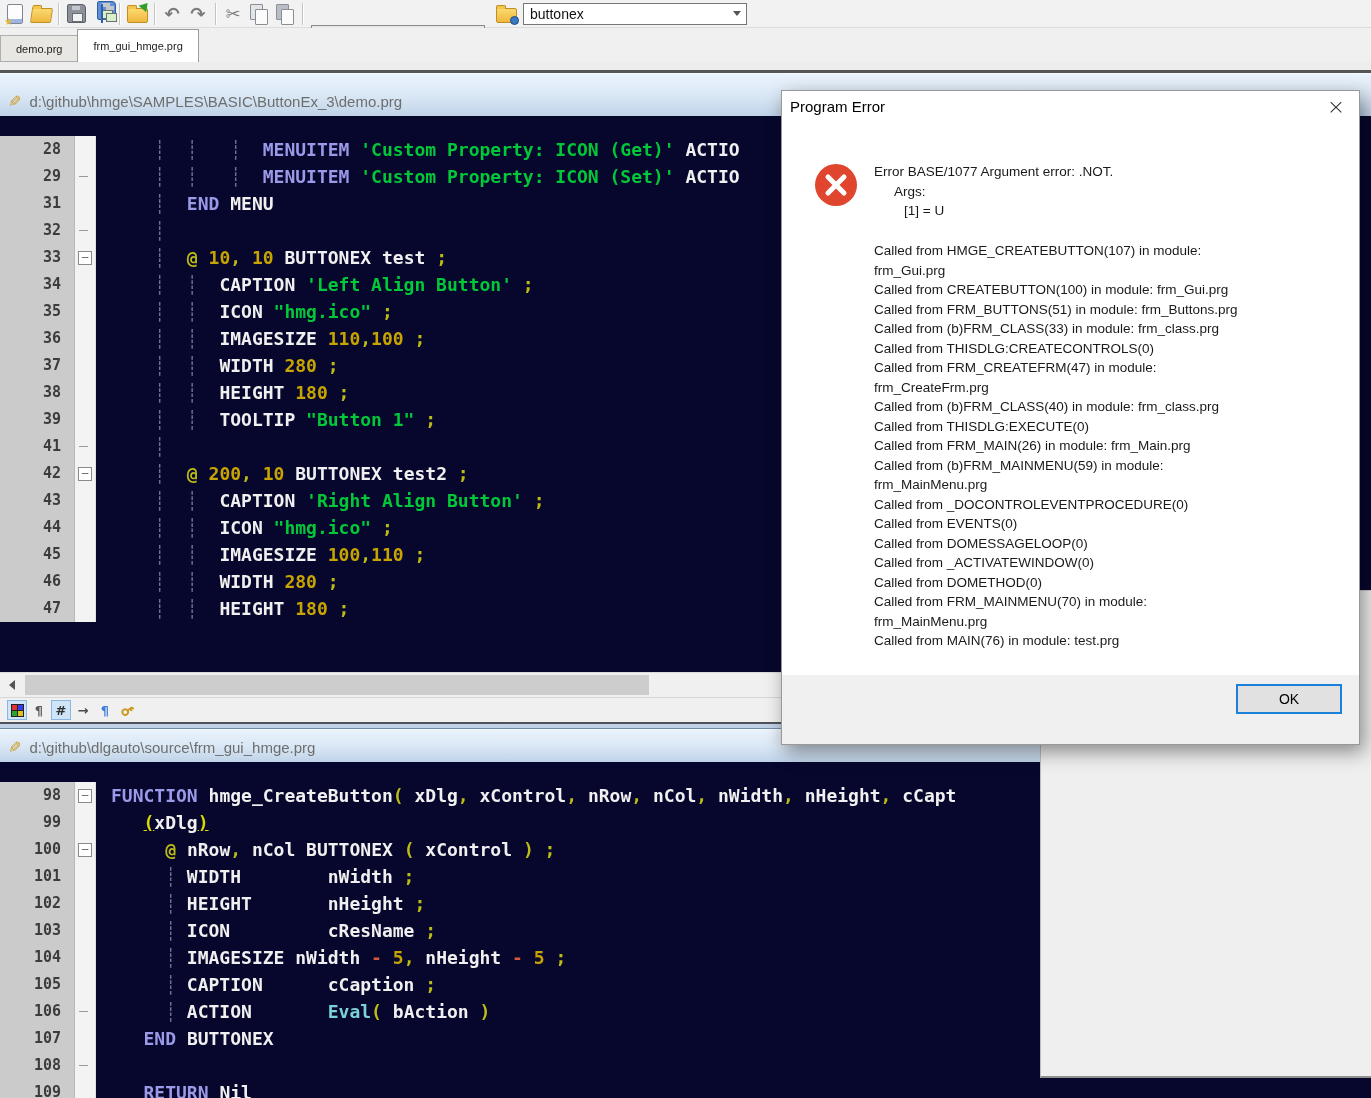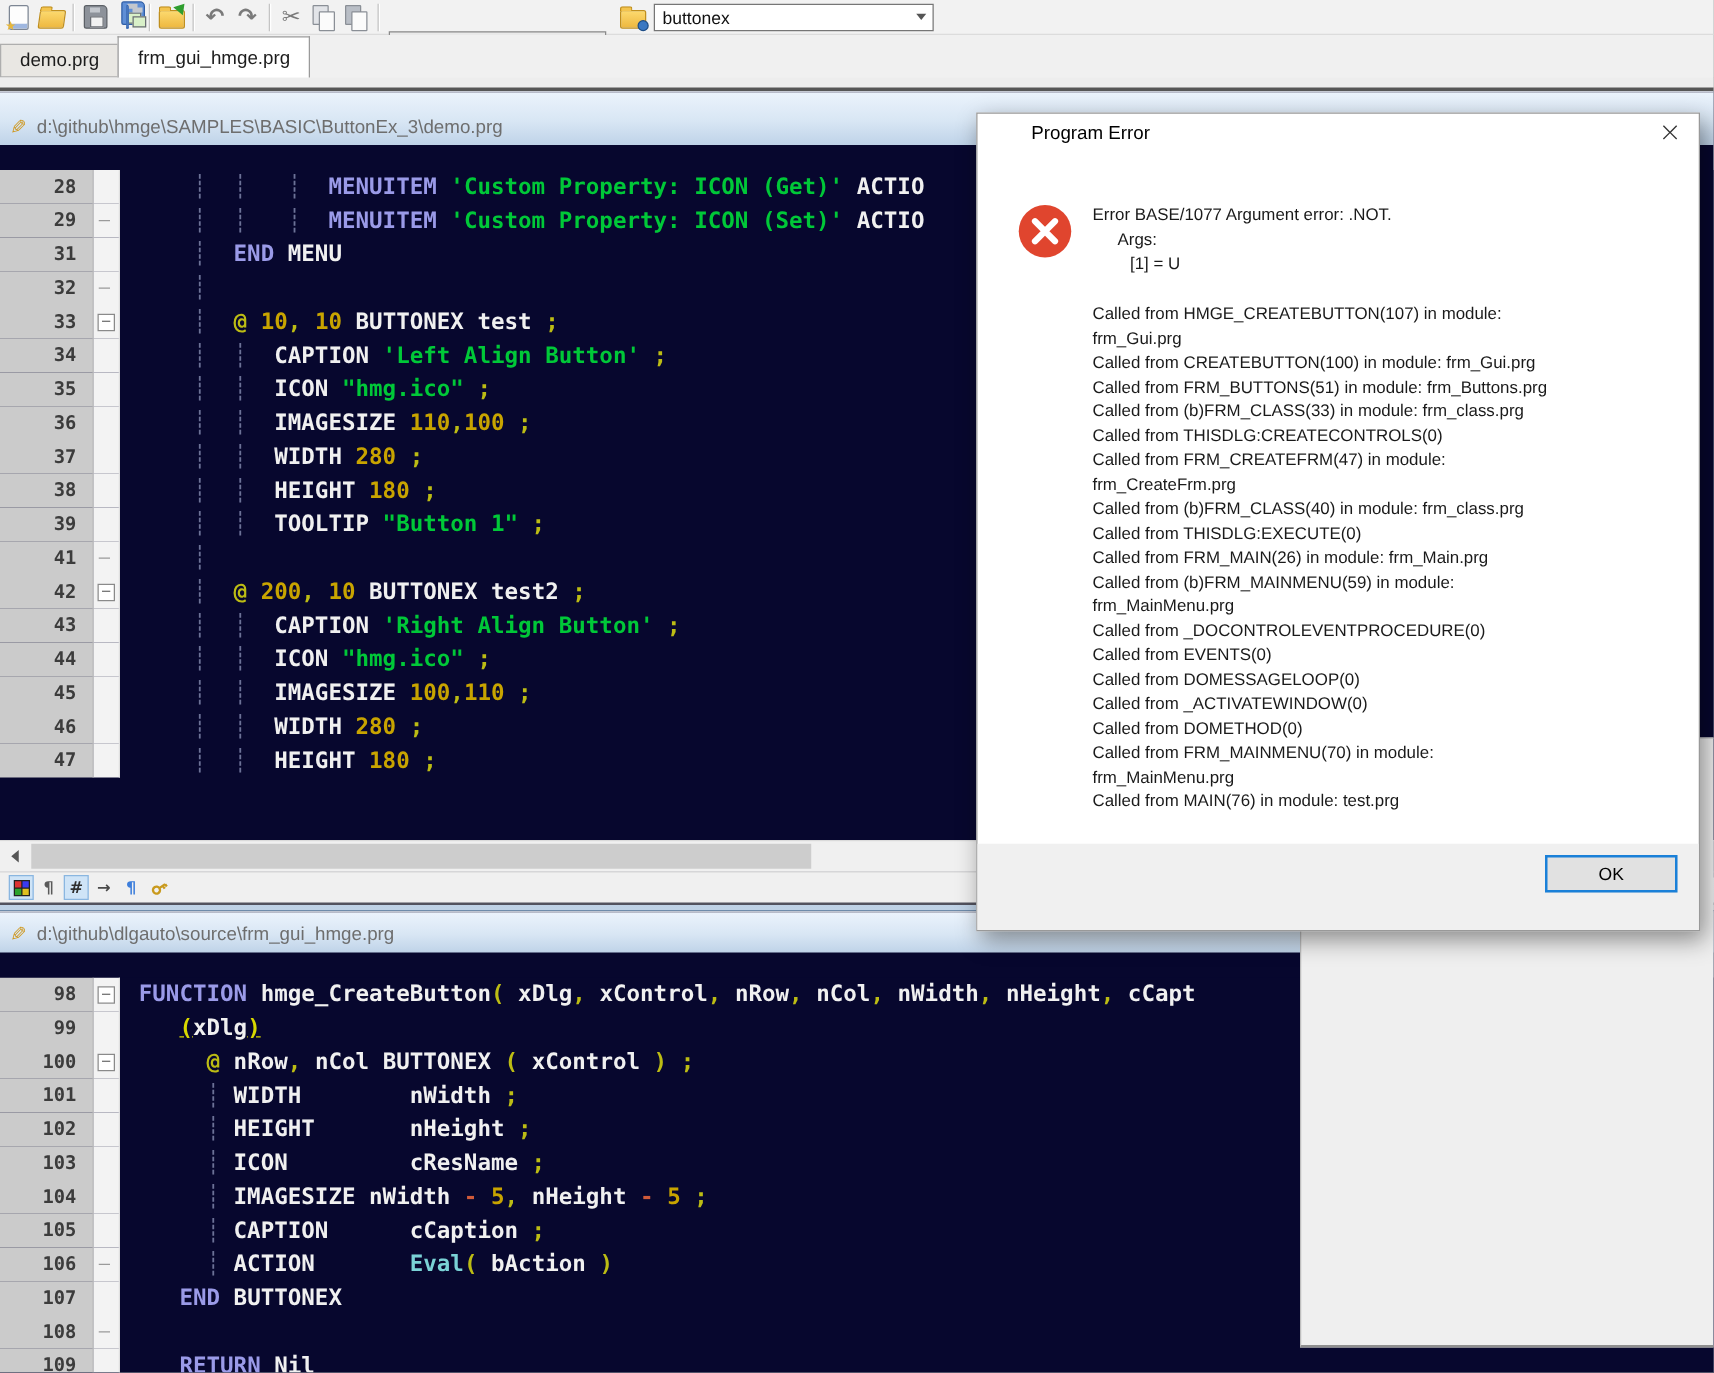--- a/index.html
+++ b/index.html
@@ -35,21 +35,21 @@
   .i-copy .p1{left:1px;top:0;background:#e2e4e8;}
   .i-copy .p2{left:6px;top:5px;}
   .combo{height:22px;border:1px solid #8a8a8a;background:#e9e9e9;display:flex;align-items:center;box-sizing:border-box;font-size:14px;color:#111;}
   .combo .val{flex:1;padding-left:6px;white-space:nowrap;overflow:hidden;}
   .combo .chev{width:18px;height:100%;display:flex;align-items:center;justify-content:center;}
   .combo .chev::before{content:"";width:0;height:0;border-left:4px solid transparent;border-right:4px solid transparent;border-top:5px solid #555;}
   .combo.white{background:#fff;border-color:#767676;}
 
   
   .tabbar{position:absolute;left:0;top:28px;width:1371px;height:34px;background:#f0f0f0;display:flex;align-items:flex-end;}
-  .tab{height:27px;display:flex;align-items:center;padding:0 15px;font-size:15px;color:#1c1c1c;
+  .tab{height:27px;display:flex;align-items:center;padding:0 15px;font-size:11px;color:#1c1c1c;
        background:#e9e7e3;border:1px solid #aeaeae;border-bottom:1px solid #aeaeae;margin-right:-1px;box-sizing:border-box;}
   .tab.active{height:33px;background:#fff;border:1px solid #9a9a9a;border-bottom:none;z-index:2;}
   .understrip{position:absolute;left:0;top:62px;width:1371px;height:8px;background:#ededed;}
   .mdiline{position:absolute;left:0;top:70px;width:1371px;height:3px;background:#565656;border-bottom:1px solid #cfd8e2;}
 
   
   .mdibg{position:absolute;left:0;top:73px;width:1371px;height:1025px;
          background:linear-gradient(#dde8f4,#c6d7e9 40%,#b3c9e0);}
 
   
@@ -89,21 +89,21 @@
   .gridicon i:nth-child(1){background:#d33}.gridicon i:nth-child(2){background:#3a3af0}
   .gridicon i:nth-child(3){background:#2da32d}.gridicon i:nth-child(4){background:#e0c020}
 
   
   .graywin{position:absolute;left:1040px;top:590px;width:331px;height:488px;background:#efefef;
            border-left:1px solid #bdbdbd;border-top:1px solid #cccccc;border-bottom:2px solid #8f8f8f;z-index:5;box-sizing:border-box;}
 
   
   .dialog{position:absolute;left:781px;top:90px;width:579px;height:655px;background:#fff;z-index:10;
           border:1px solid #999;box-sizing:border-box;box-shadow:4px 7px 18px rgba(0,0,0,.42);}
-  .dtitle{height:30px;display:flex;align-items:center;padding-left:8px;font-size:15px;color:#000;margin-left:35px;}
+  .dtitle{height:30px;display:flex;align-items:center;padding-left:8px;font-size:15px;color:#000;}
   .dclose{position:absolute;right:10px;top:2px;width:26px;height:26px;display:flex;align-items:center;justify-content:center;
           font-family:"DejaVu Sans",sans-serif;font-size:22px;font-weight:300;color:#333;}
   .derricon{position:absolute;left:32px;top:72px;width:44px;height:44px;}
   .derrtext{position:absolute;left:92px;top:71px;font-size:13.5px;color:#1a1a1a;line-height:19.5px;}
   .derrtext .err-line:nth-child(2){padding-left:20px;}
   .derrtext .err-line:nth-child(3){padding-left:30px;}
   .dstack{position:absolute;left:92px;top:150px;font-size:13.5px;color:#1a1a1a;line-height:19.5px;width:470px;}
   .dfooter{position:absolute;left:0;bottom:0;width:100%;height:69px;background:#f0f0f0;box-sizing:border-box;}
   .okbtn{position:absolute;right:17px;top:9px;width:106px;height:30px;background:#e1e1e1;
          border:2px solid #1a80d8;font-size:14px;color:#000;display:flex;align-items:center;justify-content:center;box-sizing:border-box;}

